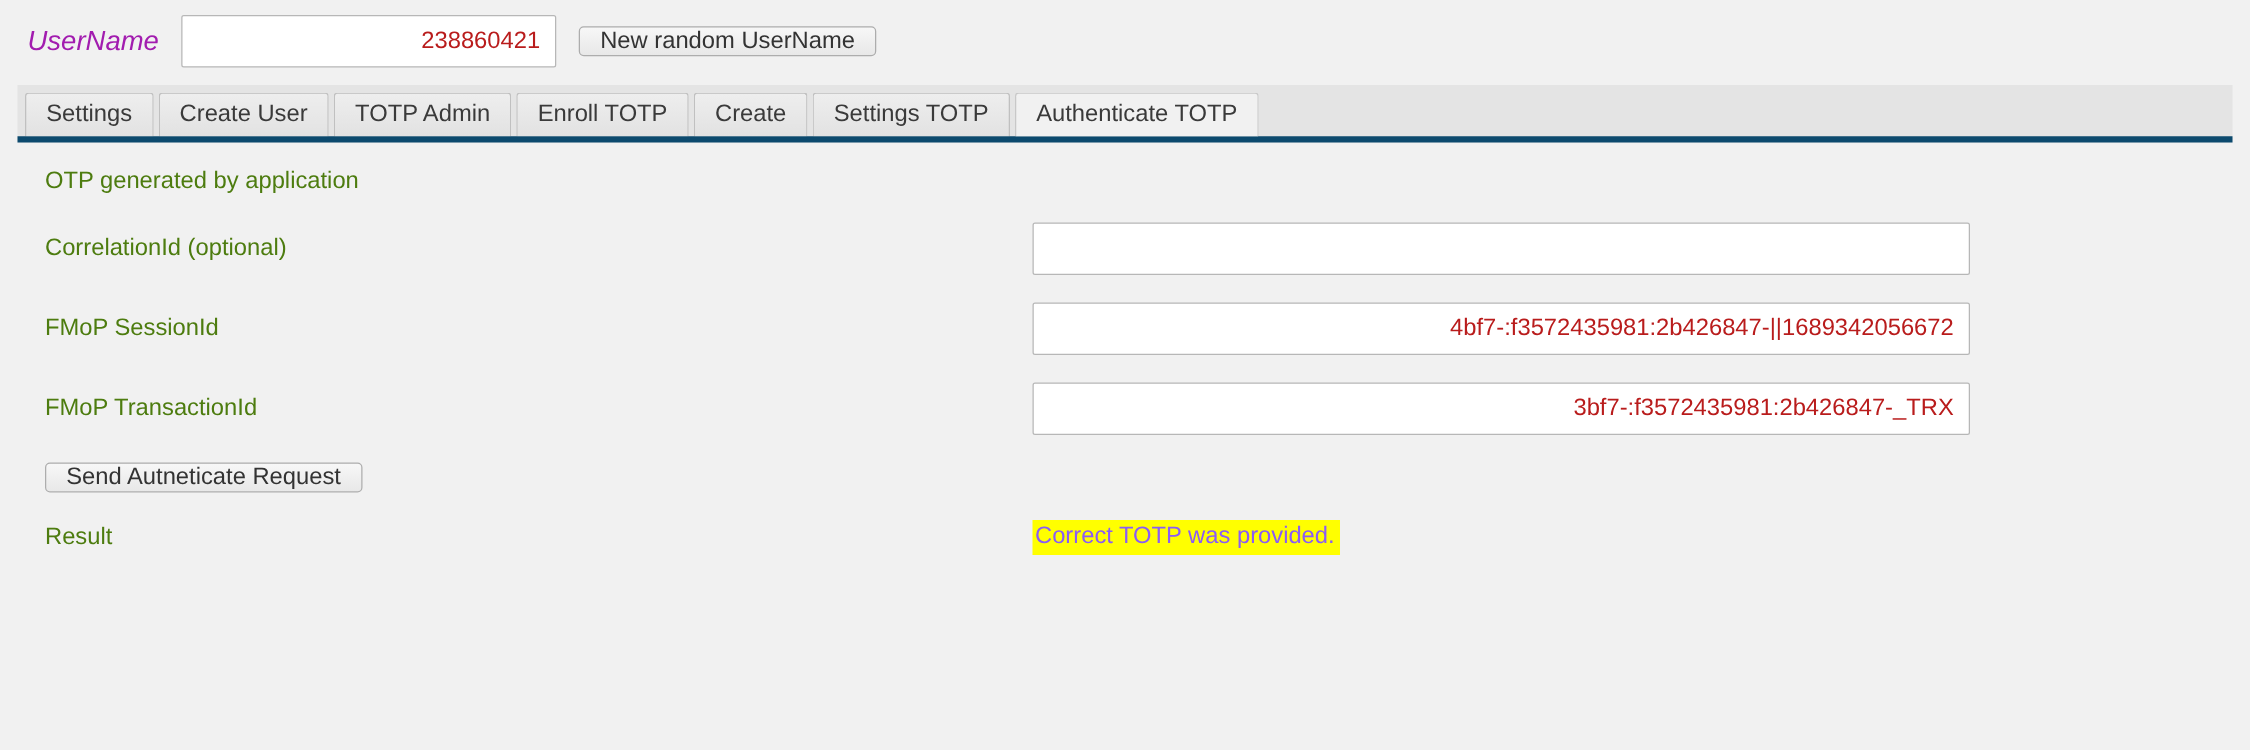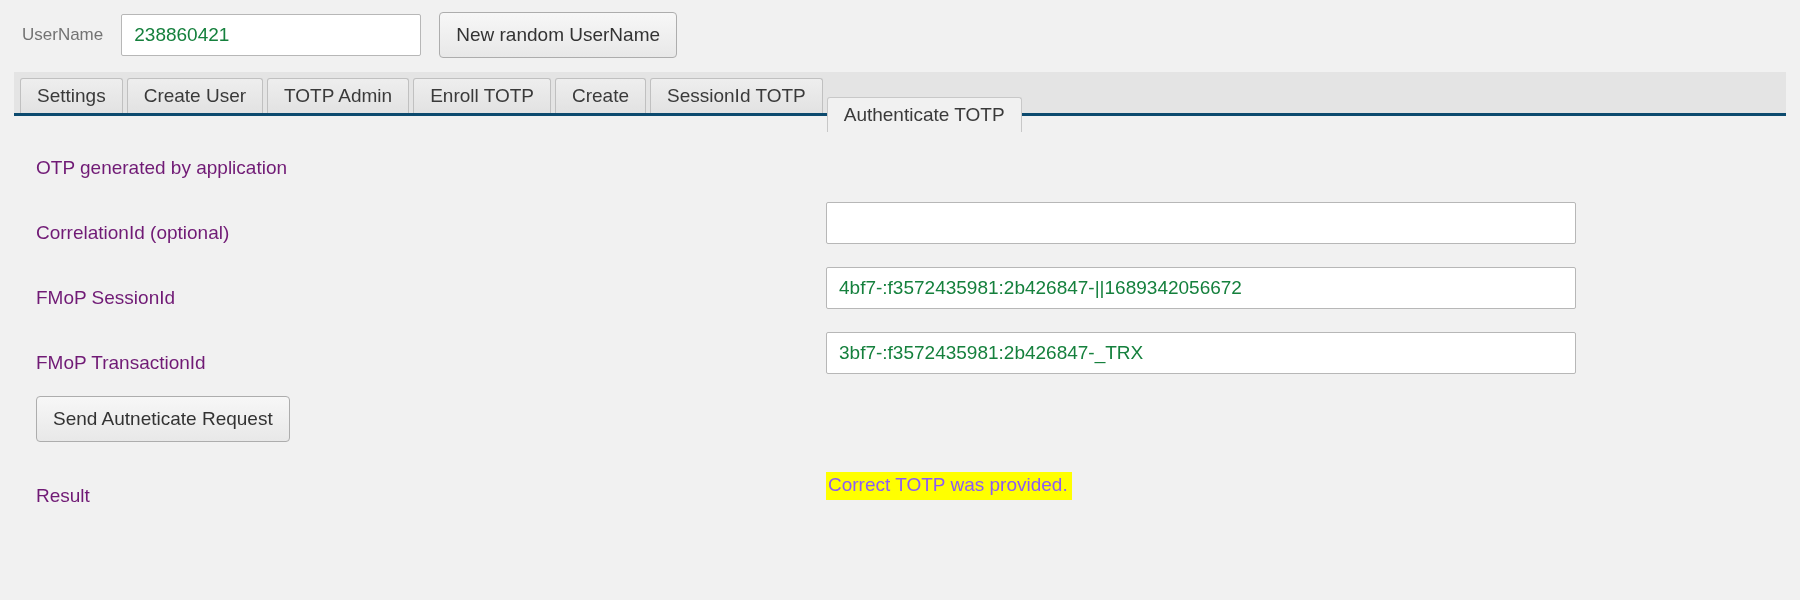--- a/index.html
+++ b/index.html
@@ -16,88 +16,89 @@
       height: 600px;
       padding: 12px 0 0 0;
     }
     .top-row {
       display: flex;
       align-items: center;
       gap: 18px;
       padding: 0 22px 14px 22px;
     }
     .label {
-      color: #737373;
-      font-size: 17px;
+      color: #a21caf;
+      font-size: 22px;
+      font-style: italic;
     }
     .text-input {
       height: 42px;
       padding: 4px 12px;
       font-size: 19px;
       font-family: inherit;
       background: #fff;
       border: 1px solid #b7b7b7;
       border-radius: 2px;
-      color: #15803d;
+      color: #b91c1c;
+      text-align: right;
     }
     .username-input {
       width: 300px;
     }
     .btn {
-      height: 46px;
+      height: 24px;
       padding: 0 16px;
       font-size: 19px;
       font-family: inherit;
       background: linear-gradient(#f7f7f7, #e8e8e8);
       border: 1px solid #adadad;
       border-radius: 4px;
       color: #333;
       cursor: pointer;
     }
     .tab-strip {
       display: flex;
       align-items: flex-end;
       background: #e4e4e4;
       padding: 6px 4px 0 4px;
       margin: 0 14px;
-      border-bottom: 3px solid #0c4a6e;
+      border-bottom: 5px solid #0c4a6e;
     }
     .tab {
       padding: 6px 16px;
       margin: 0 2px;
       font-size: 19px;
       background: linear-gradient(#eeeeee, #e2e2e2);
       border: 1px solid #c0c0c0;
       border-bottom: none;
       color: #3a3a3a;
       cursor: pointer;
       border-top-left-radius: 3px;
       border-top-right-radius: 3px;
     }
     .tab.active {
       background: #f1f1f1;
       border-color: #c8c8c8;
       position: relative;
-      top: 19px;
+      top: 0;
     }
     .form-area {
       padding: 20px 22px 10px 22px;
       margin: 0 14px;
     }
     .form-row {
       display: flex;
       align-items: center;
       margin-bottom: 22px;
     }
     .form-label {
       width: 790px;
       flex-shrink: 0;
       font-size: 19px;
-      color: #701a75;
-      margin-top: 21px;
+      color: #4d7c0f;
     }
     .form-field {
       flex: 1;
     }
     .form-field .text-input {
       width: 100%;
       max-width: 750px;
     }
     .send-row {
       margin: 2px 0 22px 0;
@@ -118,21 +119,21 @@
   <input type="text" class="text-input username-input" value="238860421" style="">
   <button class="btn">New random UserName</button>
 </div>
 
 <div class="tab-strip">
   <div class="tab">Settings</div>
   <div class="tab">Create User</div>
   <div class="tab">TOTP Admin</div>
   <div class="tab">Enroll TOTP</div>
   <div class="tab">Create</div>
-  <div class="tab">SessionId TOTP</div>
+  <div class="tab">Settings TOTP</div>
   <div class="tab active">Authenticate TOTP</div>
 </div>
 
 <div class="form-area">
 
   <div class="form-row">
     <div class="form-label">OTP generated by application</div>
   </div>
 
   <div class="form-row">

